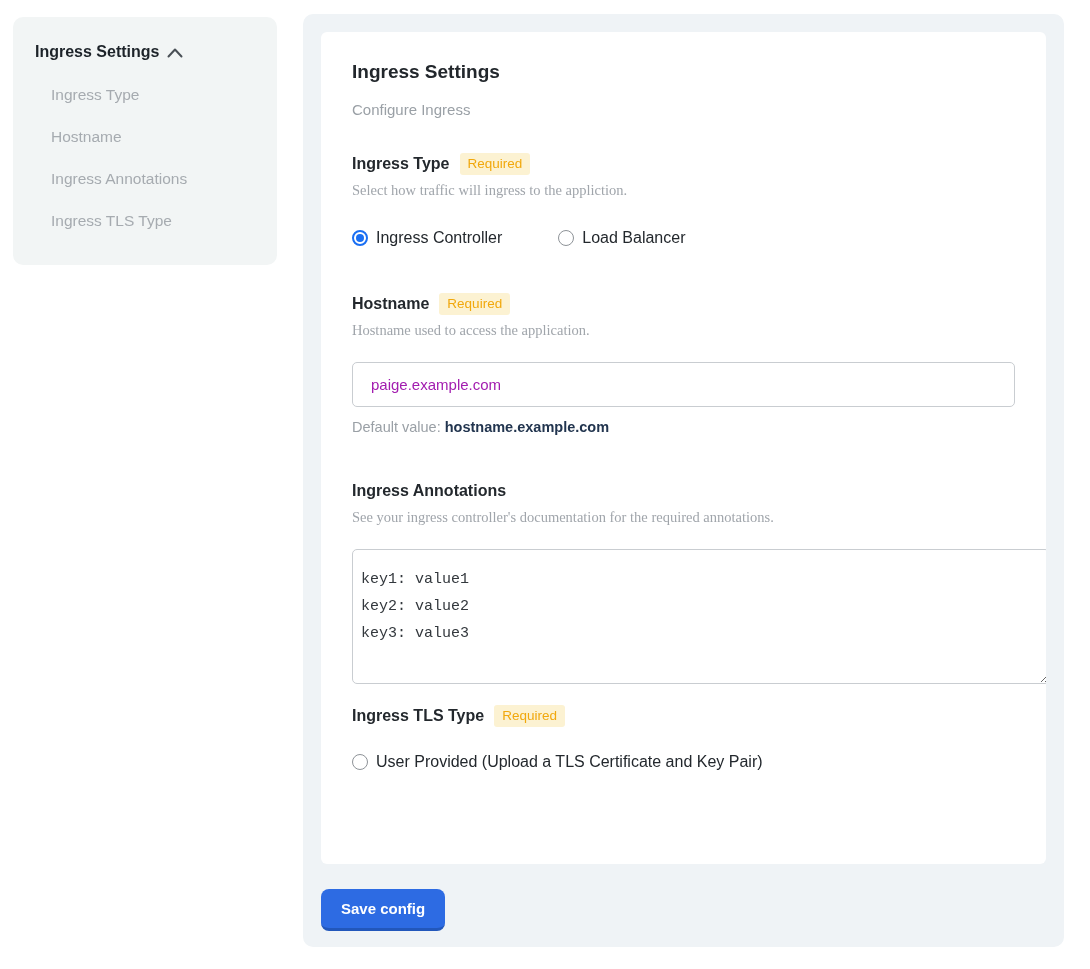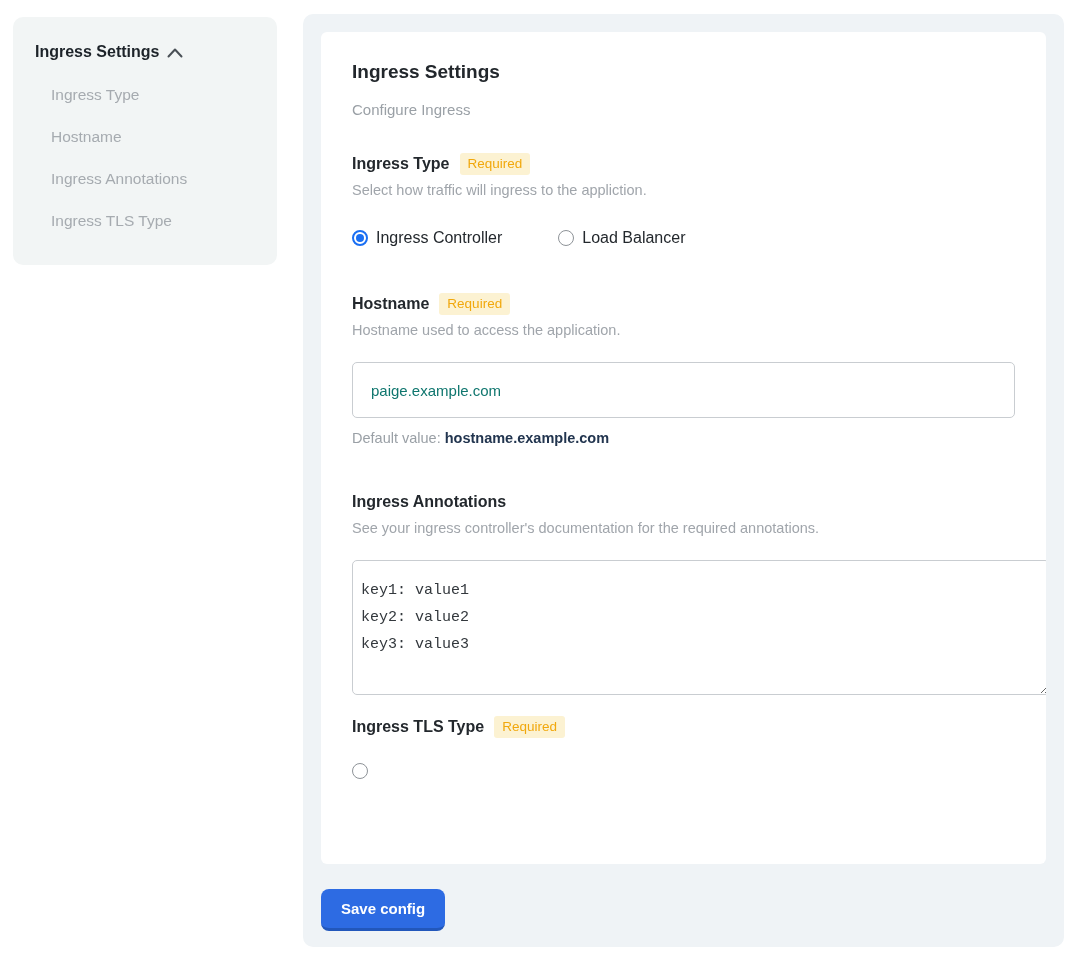--- a/index.html
+++ b/index.html
@@ -92,20 +92,21 @@
     font-size: 13.5px;
     padding: 4px 8px;
     border-radius: 3px;
     line-height: 1;
   }
   .field-desc {
     margin-top: 4px;
     font-size: 14.5px;
     color: #a0a5ab;
     line-height: 20px;
+    font-family: Liberation Serif, serif;
   }
 
   .section-ingress-type { margin-top: 32px; }
   .section-hostname     { margin-top: 44px; }
   .section-annotations  { margin-top: 44px; }
   .section-tls          { margin-top: 20px; }
 
   
   .radio-row {
     margin-top: 28px;
@@ -143,26 +144,26 @@
     color: #23282d;
     line-height: 20px;
   }
   .radio-stack .radio-option { margin-top: 24px; }
   .radio-stack .radio-option + .radio-option { margin-top: 22px; }
 
   
   .text-input {
     margin-top: 22px;
     width: 663px;
-    height: 56px;
+    height: 45px;
     border: 1px solid #c9cdd1;
     border-radius: 5px;
     padding: 0 18px;
     font-size: 15px;
-    color: #0f766e;
+    color: #a21caf;
     font-family: "Liberation Sans", sans-serif;
     background: #ffffff;
     outline: none;
   }
   .default-value {
     margin-top: 12px;
     font-size: 14.5px;
     color: #9aa0a6;
   }
   .default-value b {
@@ -268,20 +269,21 @@
     </section>
 
     <section class="section-tls">
       <div class="field-label-row">
         <span class="field-label">Ingress TLS Type</span>
         <span class="required-badge">Required</span>
       </div>
       <div class="radio-stack">
         <label class="radio-option">
           <span class="radio-circle"></span>
+          <span class="radio-label">User Provided (Upload a TLS Certificate and Key Pair)</span>
         </label>
       </div>
     </section>
 
   </div>
 
   <button class="save-button">Save config</button>
 </main>
 
 </body></html>

